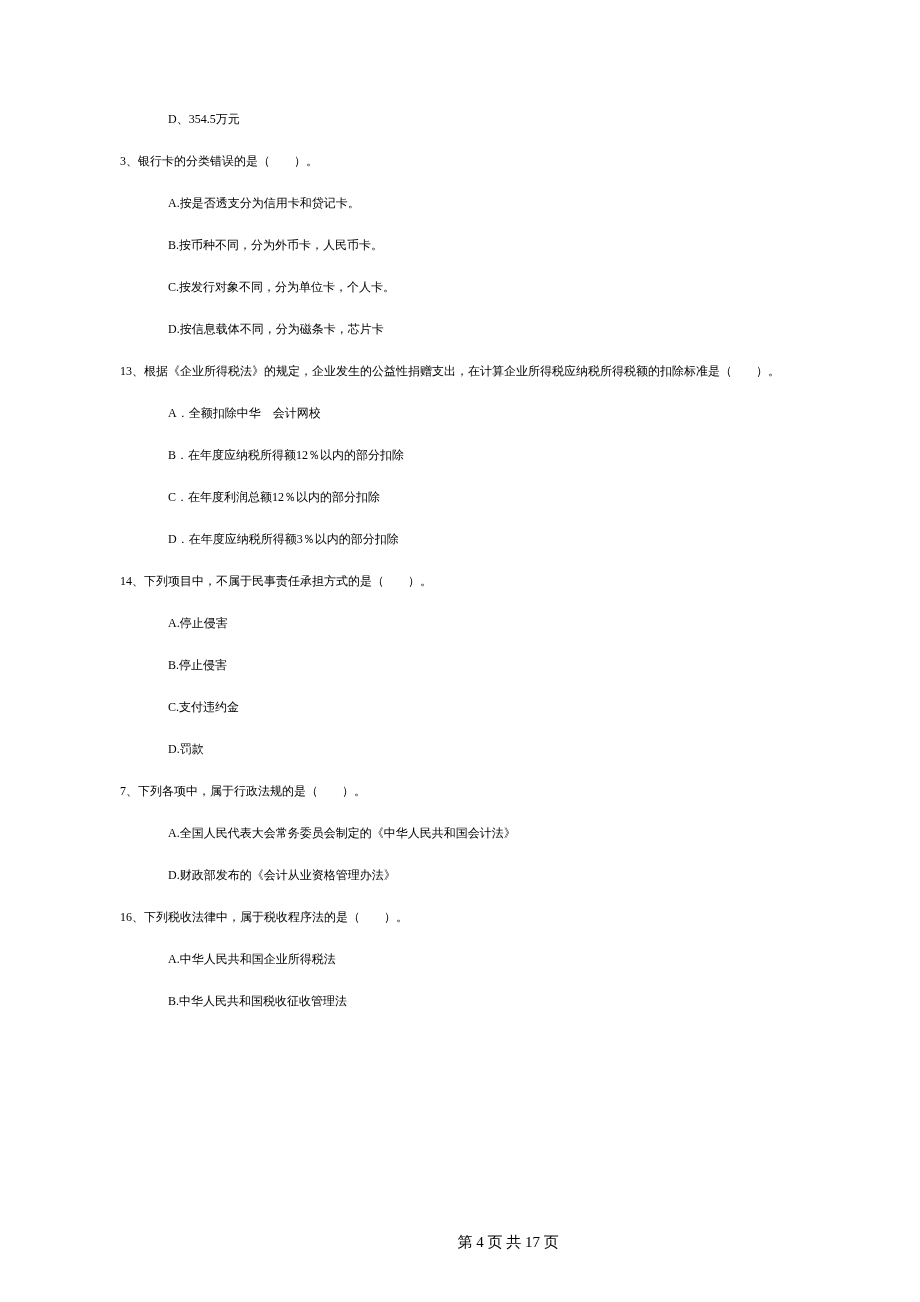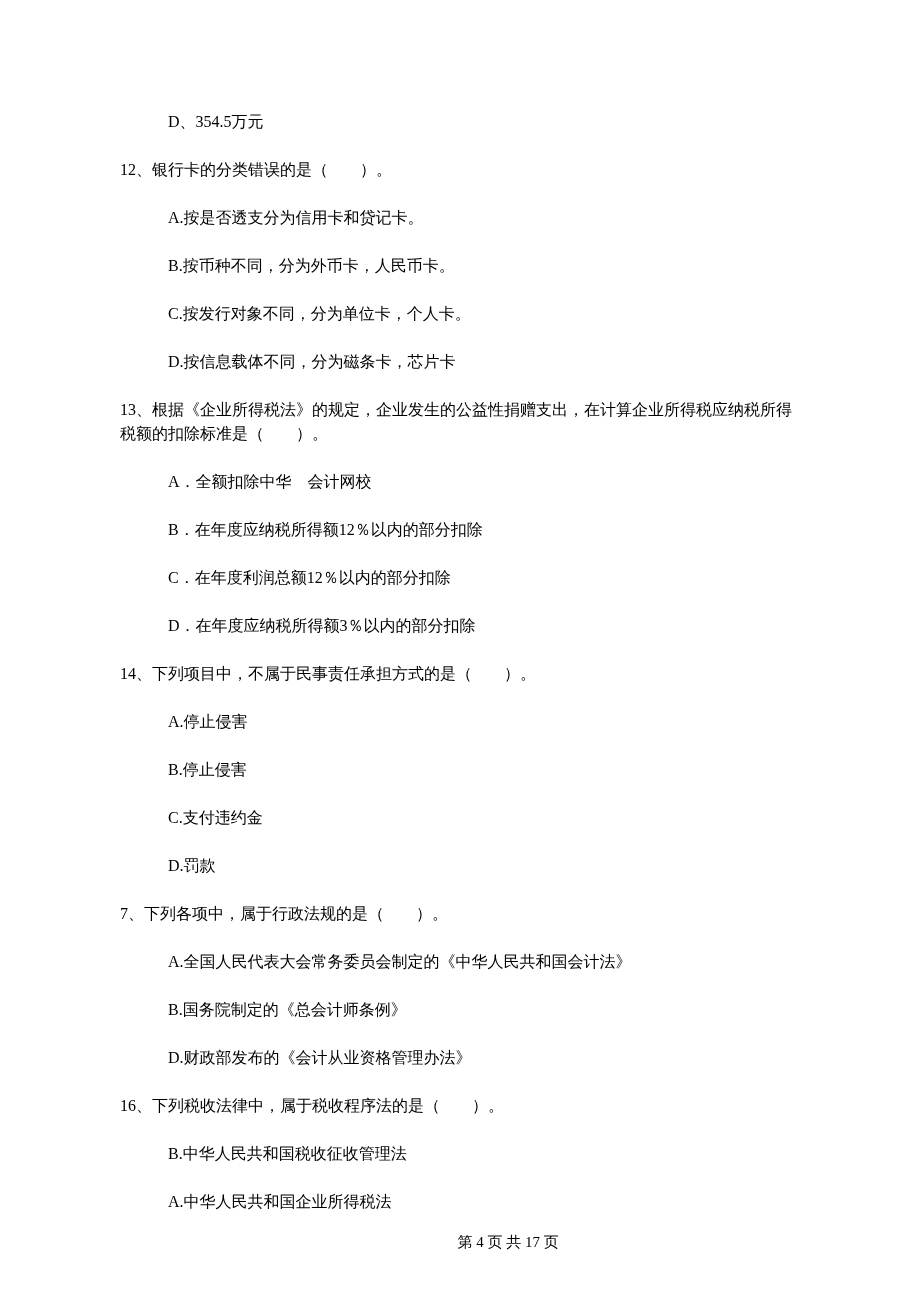--- a/index.html
+++ b/index.html
@@ -11,21 +11,21 @@
     color: #000000;
   }
   .page {
     width: 920px;
     min-height: 1302px;
     box-sizing: border-box;
     padding: 110px 120px 40px 120px;
     position: relative;
   }
   .line {
-    font-size: 16px;
+    font-size: 12px;
     line-height: 1.5;
     margin-bottom: 24px;
   }
   .option {
     padding-left: 48px;
   }
   .question {
     padding-left: 0;
   }
   .footer {
@@ -38,41 +38,40 @@
     padding-left: 48px;
   }
 </style>
 </head>
 <body>
 
 <div class="page">
 
   <div class="line option">D、354.5万元</div>
 
-  <div class="line question">12、银行卡的分类错误的是（　　）。</div>
+  <div class="line question">3、银行卡的分类错误的是（　　）。</div>
   <div class="line option">A.按是否透支分为信用卡和贷记卡。</div>
   <div class="line option">B.按币种不同，分为外币卡，人民币卡。</div>
   <div class="line option">C.按发行对象不同，分为单位卡，个人卡。</div>
   <div class="line option">D.按信息载体不同，分为磁条卡，芯片卡</div>
 
   <div class="line question">13、根据《企业所得税法》的规定，企业发生的公益性捐赠支出，在计算企业所得税应纳税所得税额的扣除标准是（　　）。</div>
   <div class="line option">A．全额扣除中华　会计网校</div>
   <div class="line option">B．在年度应纳税所得额12％以内的部分扣除</div>
   <div class="line option">C．在年度利润总额12％以内的部分扣除</div>
   <div class="line option">D．在年度应纳税所得额3％以内的部分扣除</div>
 
   <div class="line question">14、下列项目中，不属于民事责任承担方式的是（　　）。</div>
   <div class="line option">A.停止侵害</div>
   <div class="line option">B.停止侵害</div>
   <div class="line option">C.支付违约金</div>
   <div class="line option">D.罚款</div>
 
   <div class="line question">7、下列各项中，属于行政法规的是（　　）。</div>
   <div class="line option">A.全国人民代表大会常务委员会制定的《中华人民共和国会计法》</div>
-  <div class="line option">B.国务院制定的《总会计师条例》</div>
   <div class="line option">D.财政部发布的《会计从业资格管理办法》</div>
 
   <div class="line question">16、下列税收法律中，属于税收程序法的是（　　）。</div>
+  <div class="line option">A.中华人民共和国企业所得税法</div>
   <div class="line option">B.中华人民共和国税收征收管理法</div>
-  <div class="line option">A.中华人民共和国企业所得税法</div>
 
   <div class="footer">第 4 页 共 17 页</div>
 </div>
 
 </body></html>

